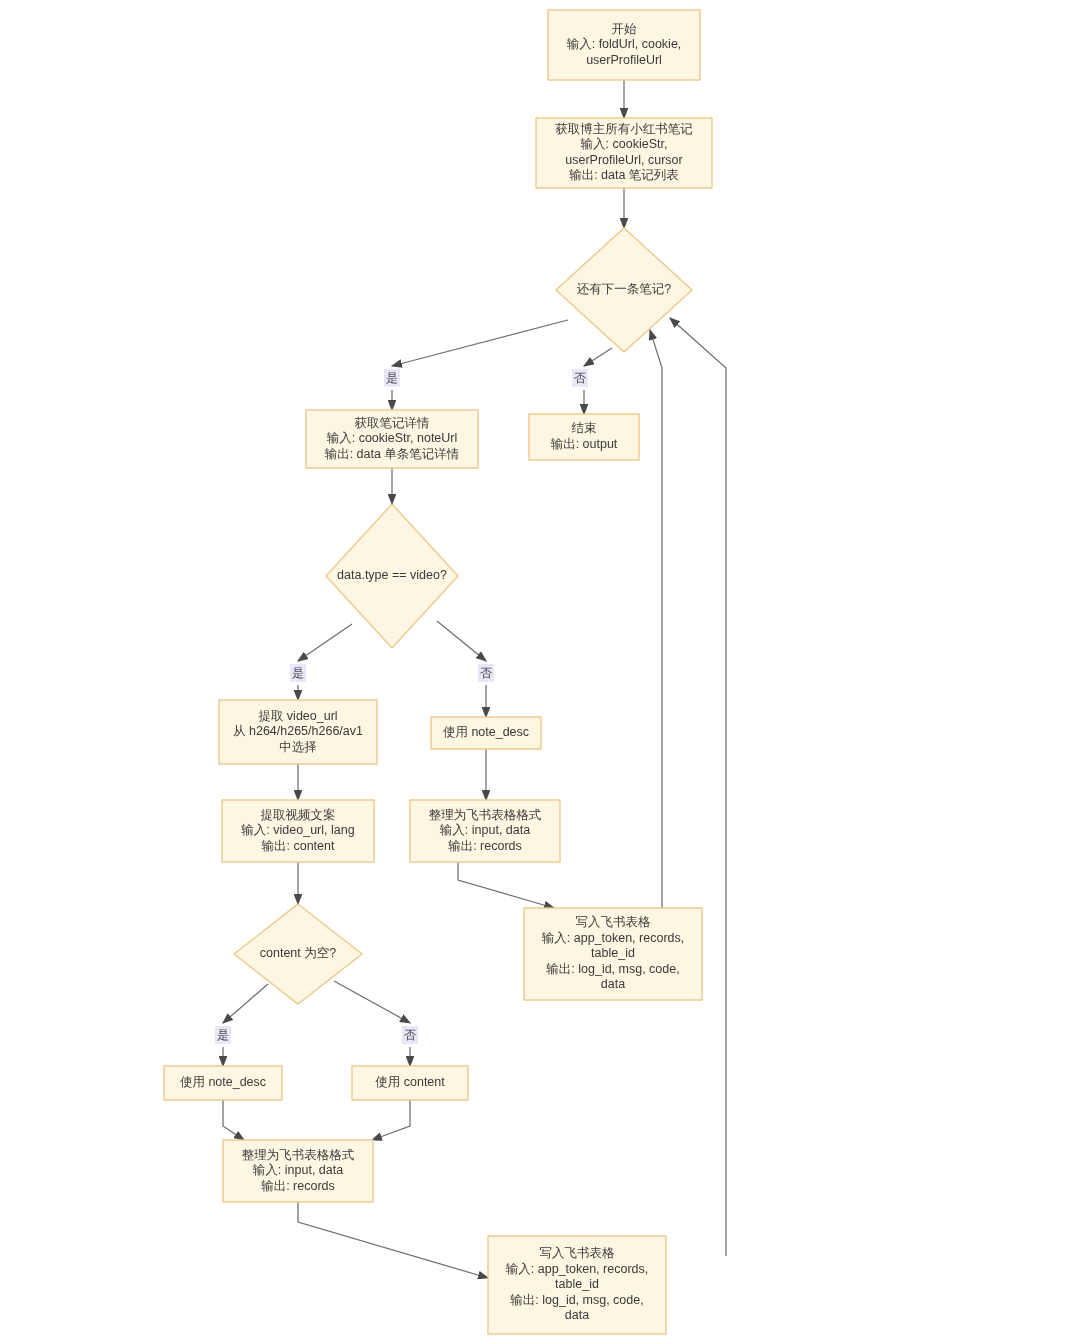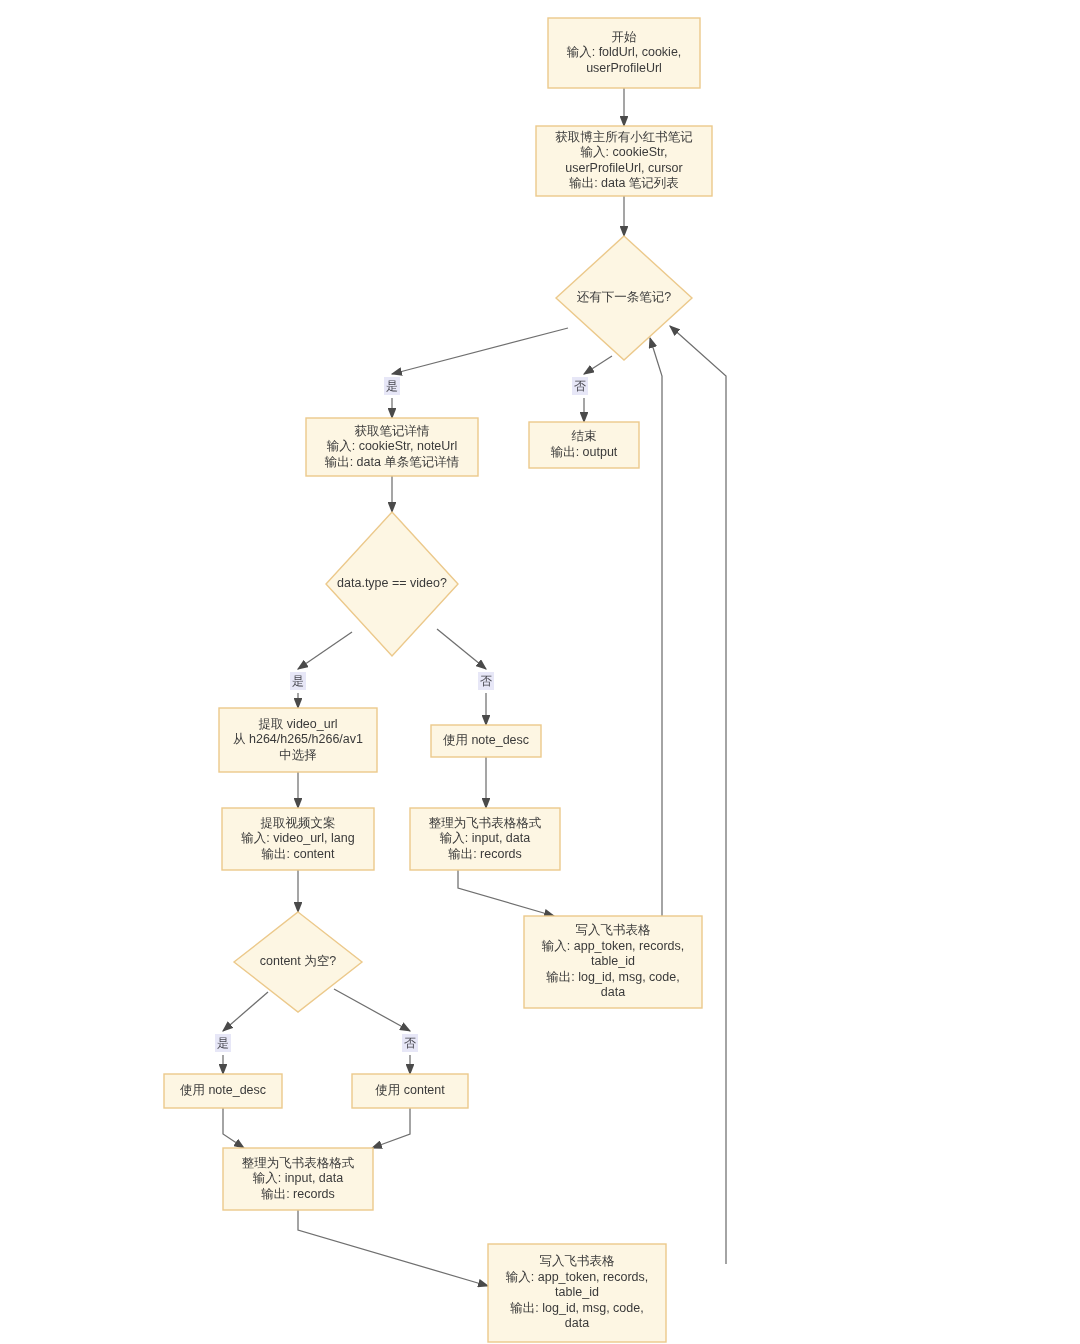--- a/index.html
+++ b/index.html
@@ -10,21 +10,20 @@
   body {
     width: 1080px;
     height: 1344px;
     font-family: "Liberation Sans", "DejaVu Sans", sans-serif;
     overflow: hidden;
   }
   #flowchart-root {
     position: relative;
     width: 1080px;
     height: 1024px;
-    margin-top: 8px;
   }
   svg#diagram {
     display: block;
     width: 1080px;
     height: 1344px;
   }
   .node-shape {
     fill: #fdf6e3;
     stroke: #ecc98b;
     stroke-width: 1.4;

